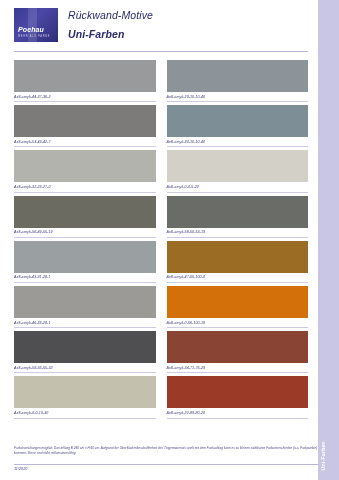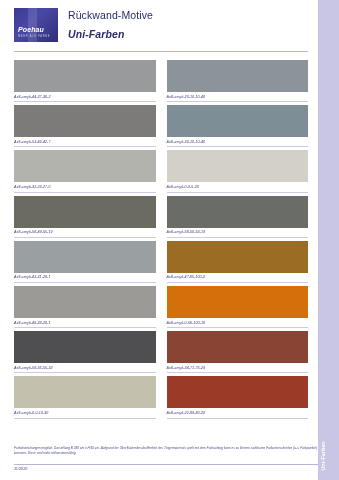--- a/index.html
+++ b/index.html
@@ -75,20 +75,21 @@
     position:absolute;
     left:4px;bottom:4px;
     font-size:2.6px;
     letter-spacing:.7px;
     color:#c9c5e4;
     white-space:nowrap;
   }
   .titles{padding-top:1px;}
   .title-main{
     font-size:10.5px;
+    font-style:italic;
     color:#2b2a6e;
     letter-spacing:.1px;
     margin:0 16px 7px 0;
     white-space:nowrap;
   }
   .title-sub{
     font-size:10.5px;
     font-style:italic;
     font-weight:bold;
     color:#2b2a6e;

